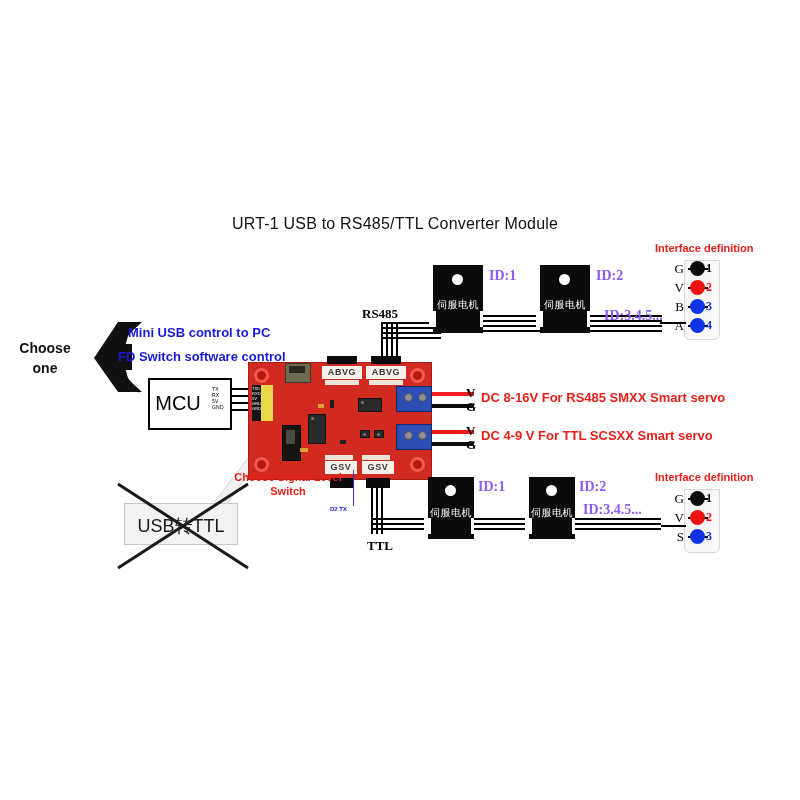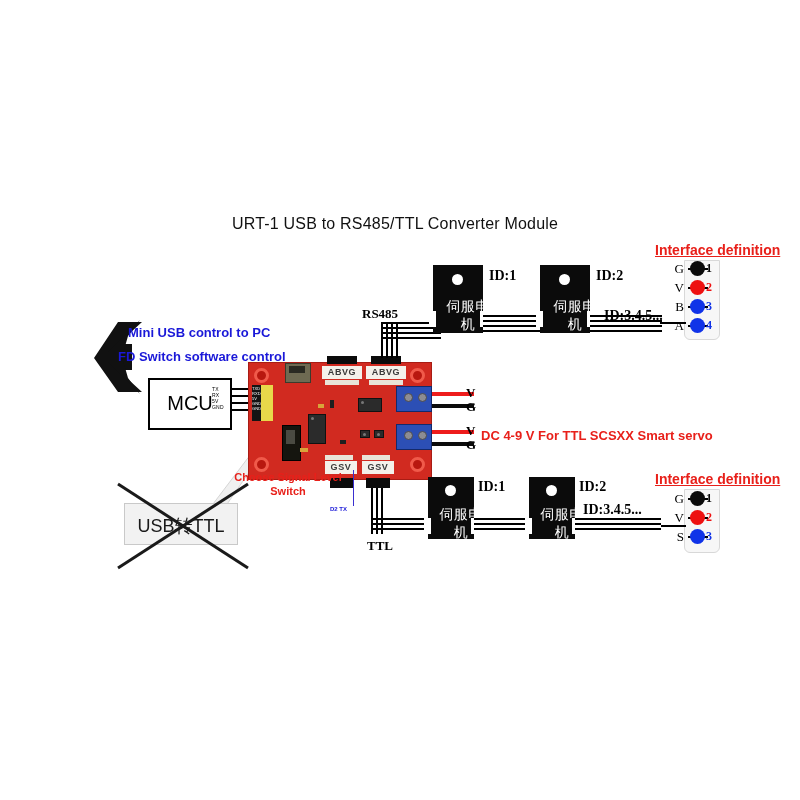--- a/index.html
+++ b/index.html
@@ -63,21 +63,21 @@
 
   
   #mcu-box {
     left: 148px; top: 378px;
     width: 84px; height: 52px;
     border: 2px solid #000;
     background: #fff;
     box-sizing: border-box;
   }
   #mcu-label {
-    left: 148px; top: 392px;
+    left: 136px; top: 392px;
     width: 84px;
     text-align: center;
     font-size: 20px;
     color: #000;
   }
   .mcu-pin-label {
     font-size: 5px;
     color: #000;
     line-height: 6px;
     letter-spacing: 0.2px;
@@ -230,44 +230,42 @@
     position: absolute;
     width: 11px; height: 11px;
     border-radius: 50%;
     background: #ffffff;
   }
   .servo-cn {
     position: absolute;
     width: 100%;
     text-align: center;
     color: #ffffff;
-    font-size: 14px;
+    font-size: 10px;
     font-family: "DejaVu Sans", sans-serif;
     letter-spacing: 0.5px;
-    margin-left: 10px;
   }
   .servo-tab {
     position: absolute;
     background: #ffffff;
     width: 7px; height: 16px;
   }
   .id-label {
     font-family: "Liberation Serif", serif;
     font-weight: bold;
     font-size: 14px;
-    color: #000000;
+    color: #8b5cf6;
     white-space: nowrap;
   }
   .bus-wire { background: #000; height: 2px; }
   .bus-wire-v { background: #000; width: 2px; }
 
   
   .iface-title {
-    font-size: 14px;
-    text-decoration: underline;
+    font-size: 11px;
   }
   .iface-body {
     background: #f7f7f7;
     border: 1px solid #d8d8d8;
     box-sizing: border-box;
   }
   .iface-letter {
     position: absolute;
     font-size: 13px;
     font-family: "Liberation Serif", serif;
@@ -292,20 +290,21 @@
     font-family: "Liberation Serif", serif;
   }
 </style>
 </head>
 <body>
 
 <div id="canvas">
 
   <div class="abs" id="title">URT-1 USB to RS485/TTL Converter Module</div>
 
+  <div class="abs" id="choose-one">Choose one</div>
   <svg class="abs" id="choose-arrow" width="56" height="78" viewBox="0 0 56 78">
     <path d="M54 4 L30 26 L44 26 L44 52 L30 52 L54 74 L30 74 L6 40 L30 4 Z" fill="#111"></path>
     <path d="M52 2 L20 34 L20 44 L52 76 L40 60 L34 39 L40 18 Z" fill="#111"></path>
   </svg>
 
   <div class="abs blue-bold" id="mini-usb-label">Mini USB control to PC</div>
   <div class="abs blue-bold" id="fd-debug-label">FD Switch software control</div>
 
   <div class="abs" id="mcu-box"></div>
   <div class="abs" id="mcu-label">MCU</div>
@@ -391,20 +390,21 @@
   <div class="abs pw-red" style="left:432px; top:392px; width:42px;"></div>
   <div class="abs pw-black" style="left:432px; top:404px; width:42px;"></div>
   <div class="abs vg-letter" style="left:466px; top:386px;">V</div>
   <div class="abs vg-letter" style="left:466px; top:400px;">G</div>
 
   <div class="abs pw-red" style="left:432px; top:430px; width:42px;"></div>
   <div class="abs pw-black" style="left:432px; top:442px; width:42px;"></div>
   <div class="abs vg-letter" style="left:466px; top:424px;">V</div>
   <div class="abs vg-letter" style="left:466px; top:438px;">G</div>
 
+  <div class="abs red-bold" id="dc-rs485">DC 8-16V For RS485 SMXX Smart servo</div>
   <div class="abs red-bold" id="dc-ttl">DC 4-9 V For TTL SCSXX Smart servo</div>
 
   <div class="abs black-serif" id="rs485-label">RS485</div>
   <div class="abs bus-wire-v" style="left:381px; top:322px; height:36px;"></div>
   <div class="abs bus-wire-v" style="left:386px; top:322px; height:36px;"></div>
   <div class="abs bus-wire-v" style="left:391px; top:322px; height:36px;"></div>
   <div class="abs bus-wire-v" style="left:396px; top:322px; height:36px;"></div>
   <div class="abs bus-wire" style="left:381px; top:322px; width:60px;"></div>
   <div class="abs bus-wire" style="left:381px; top:327px; width:60px;"></div>
   <div class="abs bus-wire" style="left:381px; top:332px; width:60px;"></div>

